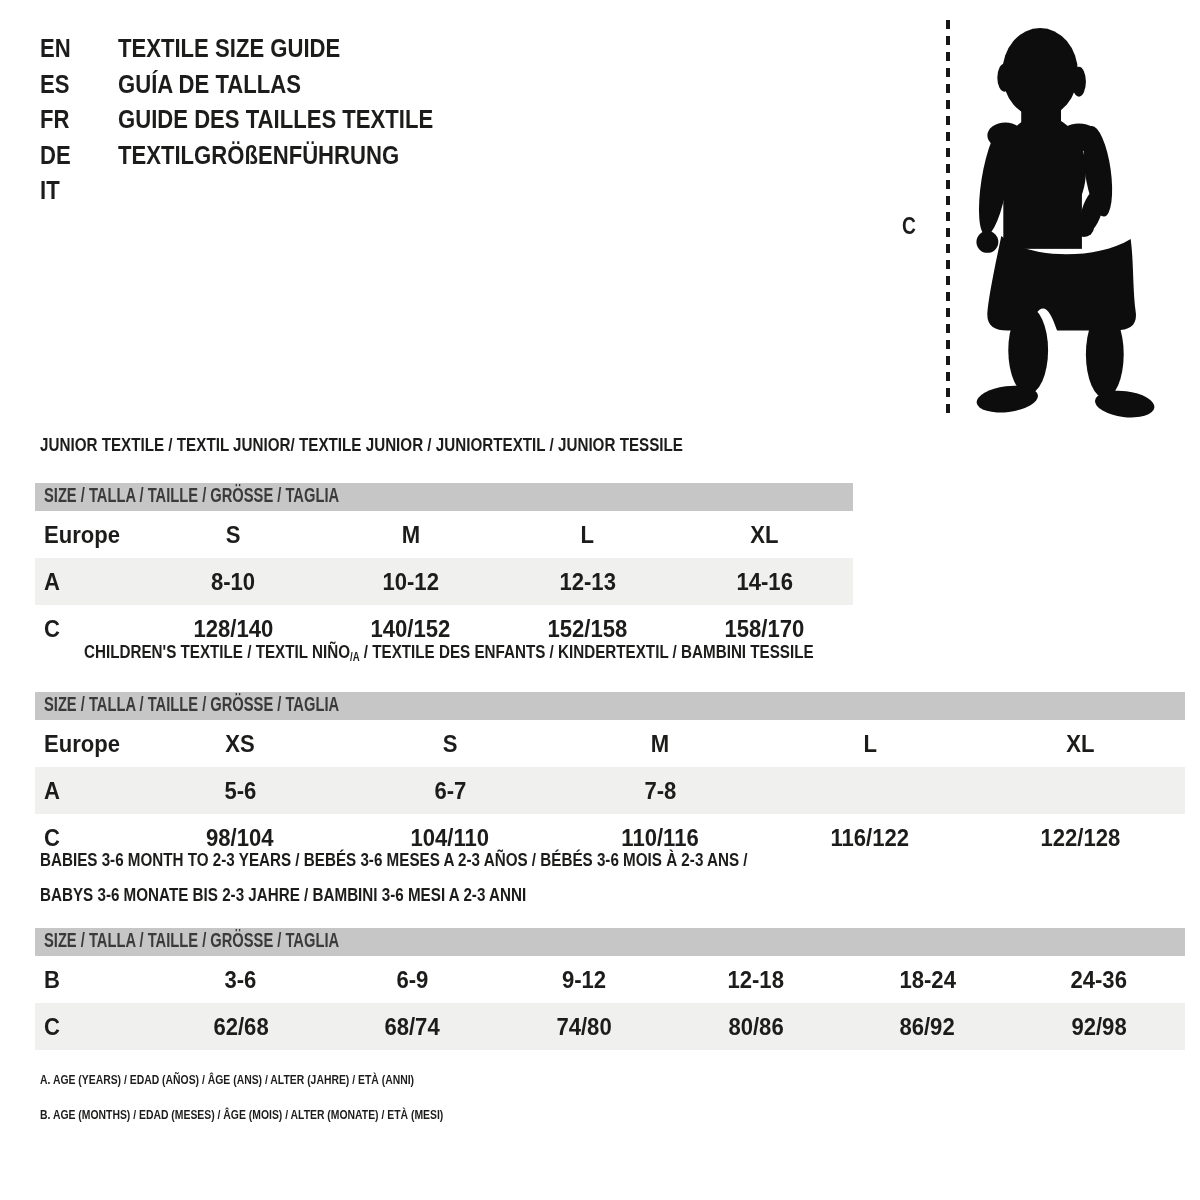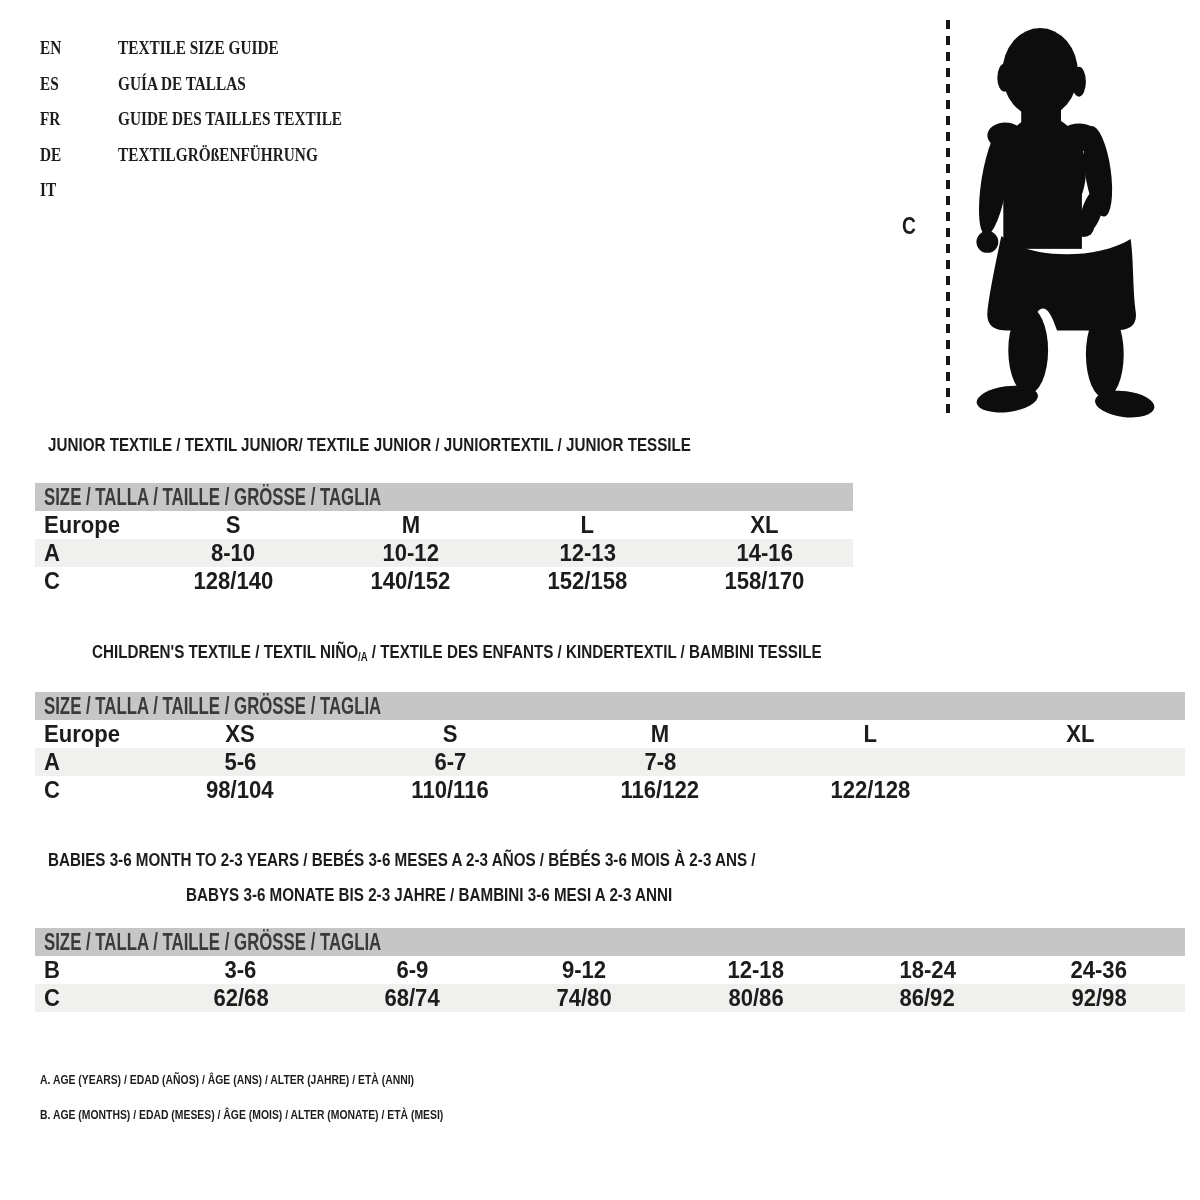--- a/index.html
+++ b/index.html
@@ -10,52 +10,52 @@
     font-weight:bold;
     color:var(--text_color, #1c1c1b);
     overflow:hidden;
   }
   .cnd { display:inline-block; white-space:nowrap; }
   .lft { transform-origin:0 50%; }
   .ctr { transform-origin:50% 50%; }
 
   
   .langs { position:absolute; left:40px; top:31px; }
-  .lang-row { display:flex; height:35.5px; align-items:center; font-size:18px;font-family:Liberation Serif, serif; }
+  .lang-row { display:flex; height:35.5px; align-items:center; font-size:26px; }
   .lang-row .cnd { transform:scaleX(0.85); }
   .lang-code { width:78px; flex:0 0 78px; }
 
   
   .dash-line {
     position:absolute; left:946px; top:20px; width:4px; height:398px;
     background:repeating-linear-gradient(to bottom, #161616 0 9px, transparent 9px 16px);
   }
   .c-label { position:absolute; left:902px; top:212px; font-size:24px; }
   .c-label .cnd { transform:scaleX(0.8); }
   .baby { position:absolute; left:965px; top:22px; width:200px; height:398px; }
 
   
-  .sec-title { position:absolute; left:48px; font-size:19px; line-height:35px;text-align:center; }
+  .sec-title { position:absolute; left:40px; font-size:19px; line-height:35px; }
   .sec-title .cnd { transform:scaleX(0.8); }
   .title-junior { top:427px; }
   .title-children { top:634px;margin-left:44px; }
   .title-babies { top:842px; }
   .sub-sm { font-size:12px; vertical-align:-3px; }
 
   
   .tbl { position:absolute; left:35px; }
   .tbl-junior { top:483px; width:818px; }
   .tbl-children { top:692px; width:1150px; }
   .tbl-babies { top:928px; width:1150px; }
   .thead {
     height:28px; display:flex; align-items:flex-start; padding-left:9px;
-    background:var(--header_bg, #c6c6c6); color:#3a3a3a; font-size:24px;
+    background:var(--header_bg, #c6c6c6); color:#3a3a3a; font-size:21px;
   }
   .thead .cnd { transform:scaleX(0.7); }
-  .trow { display:grid; height:28px; align-items:center; font-size:24px; }
+  .trow { display:grid; height:47px; align-items:center; font-size:24px; }
   .tbl-junior .trow { grid-template-columns:110px repeat(4, 1fr); }
   .tbl-children .trow { grid-template-columns:100px repeat(5, 1fr); }
   .tbl-babies .trow { grid-template-columns:120px repeat(6, 1fr); }
   .trow .cnd { transform:scaleX(0.92); }
   .cell-label { padding-left:9px; text-align:left; }
   .cell-val { text-align:center; }
   .striped { background:var(--stripe_bg, #f0f0ef); }
 
   
   .legend { position:absolute; left:40px; top:1062px; font-size:13px; line-height:35px; }
@@ -161,20 +161,21 @@
     </div>
     <div class="trow striped">
       <span class="cell-label"><span class="cnd lft">A</span></span>
       <span class="cell-val"><span class="cnd ctr">5-6</span></span>
       <span class="cell-val"><span class="cnd ctr">6-7</span></span>
       <span class="cell-val"><span class="cnd ctr">7-8</span></span>
     </div>
     <div class="trow">
       <span class="cell-label"><span class="cnd lft">C</span></span>
       <span class="cell-val"><span class="cnd ctr">98/104</span></span>
+      <span class="cell-val"><span class="cnd ctr">104/110</span></span>
       <span class="cell-val"><span class="cnd ctr">110/116</span></span>
       <span class="cell-val"><span class="cnd ctr">116/122</span></span>
       <span class="cell-val"><span class="cnd ctr">122/128</span></span>
     </div>
   </div>
 
   <div class="sec-title title-babies">
     <span class="legend-line"><span class="cnd lft">BABIES 3-6 MONTH TO 2-3 YEARS / BEBÉS 3-6 MESES A 2-3 AÑOS / BÉBÉS 3-6 MOIS À 2-3 ANS /</span></span>
     <span class="legend-line"><span class="cnd lft">BABYS 3-6 MONATE BIS 2-3 JAHRE / BAMBINI 3-6 MESI A 2-3 ANNI</span></span>
   </div>

